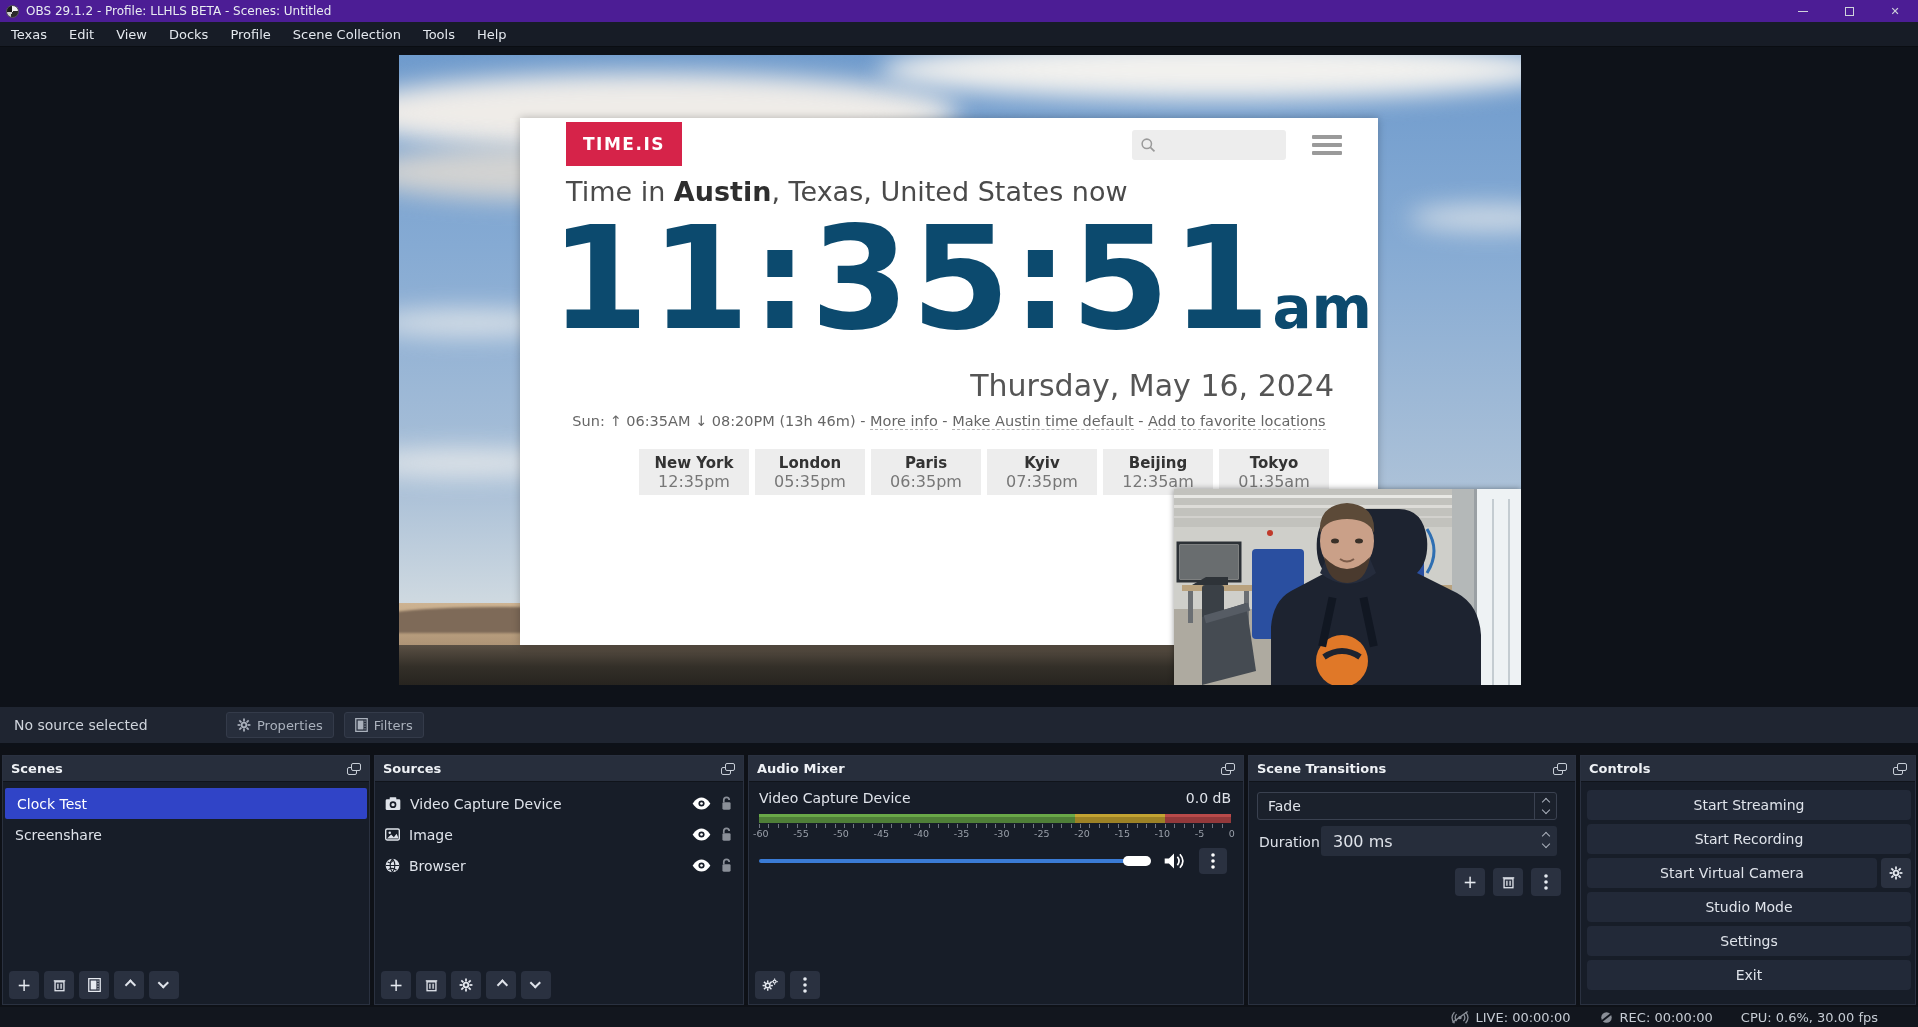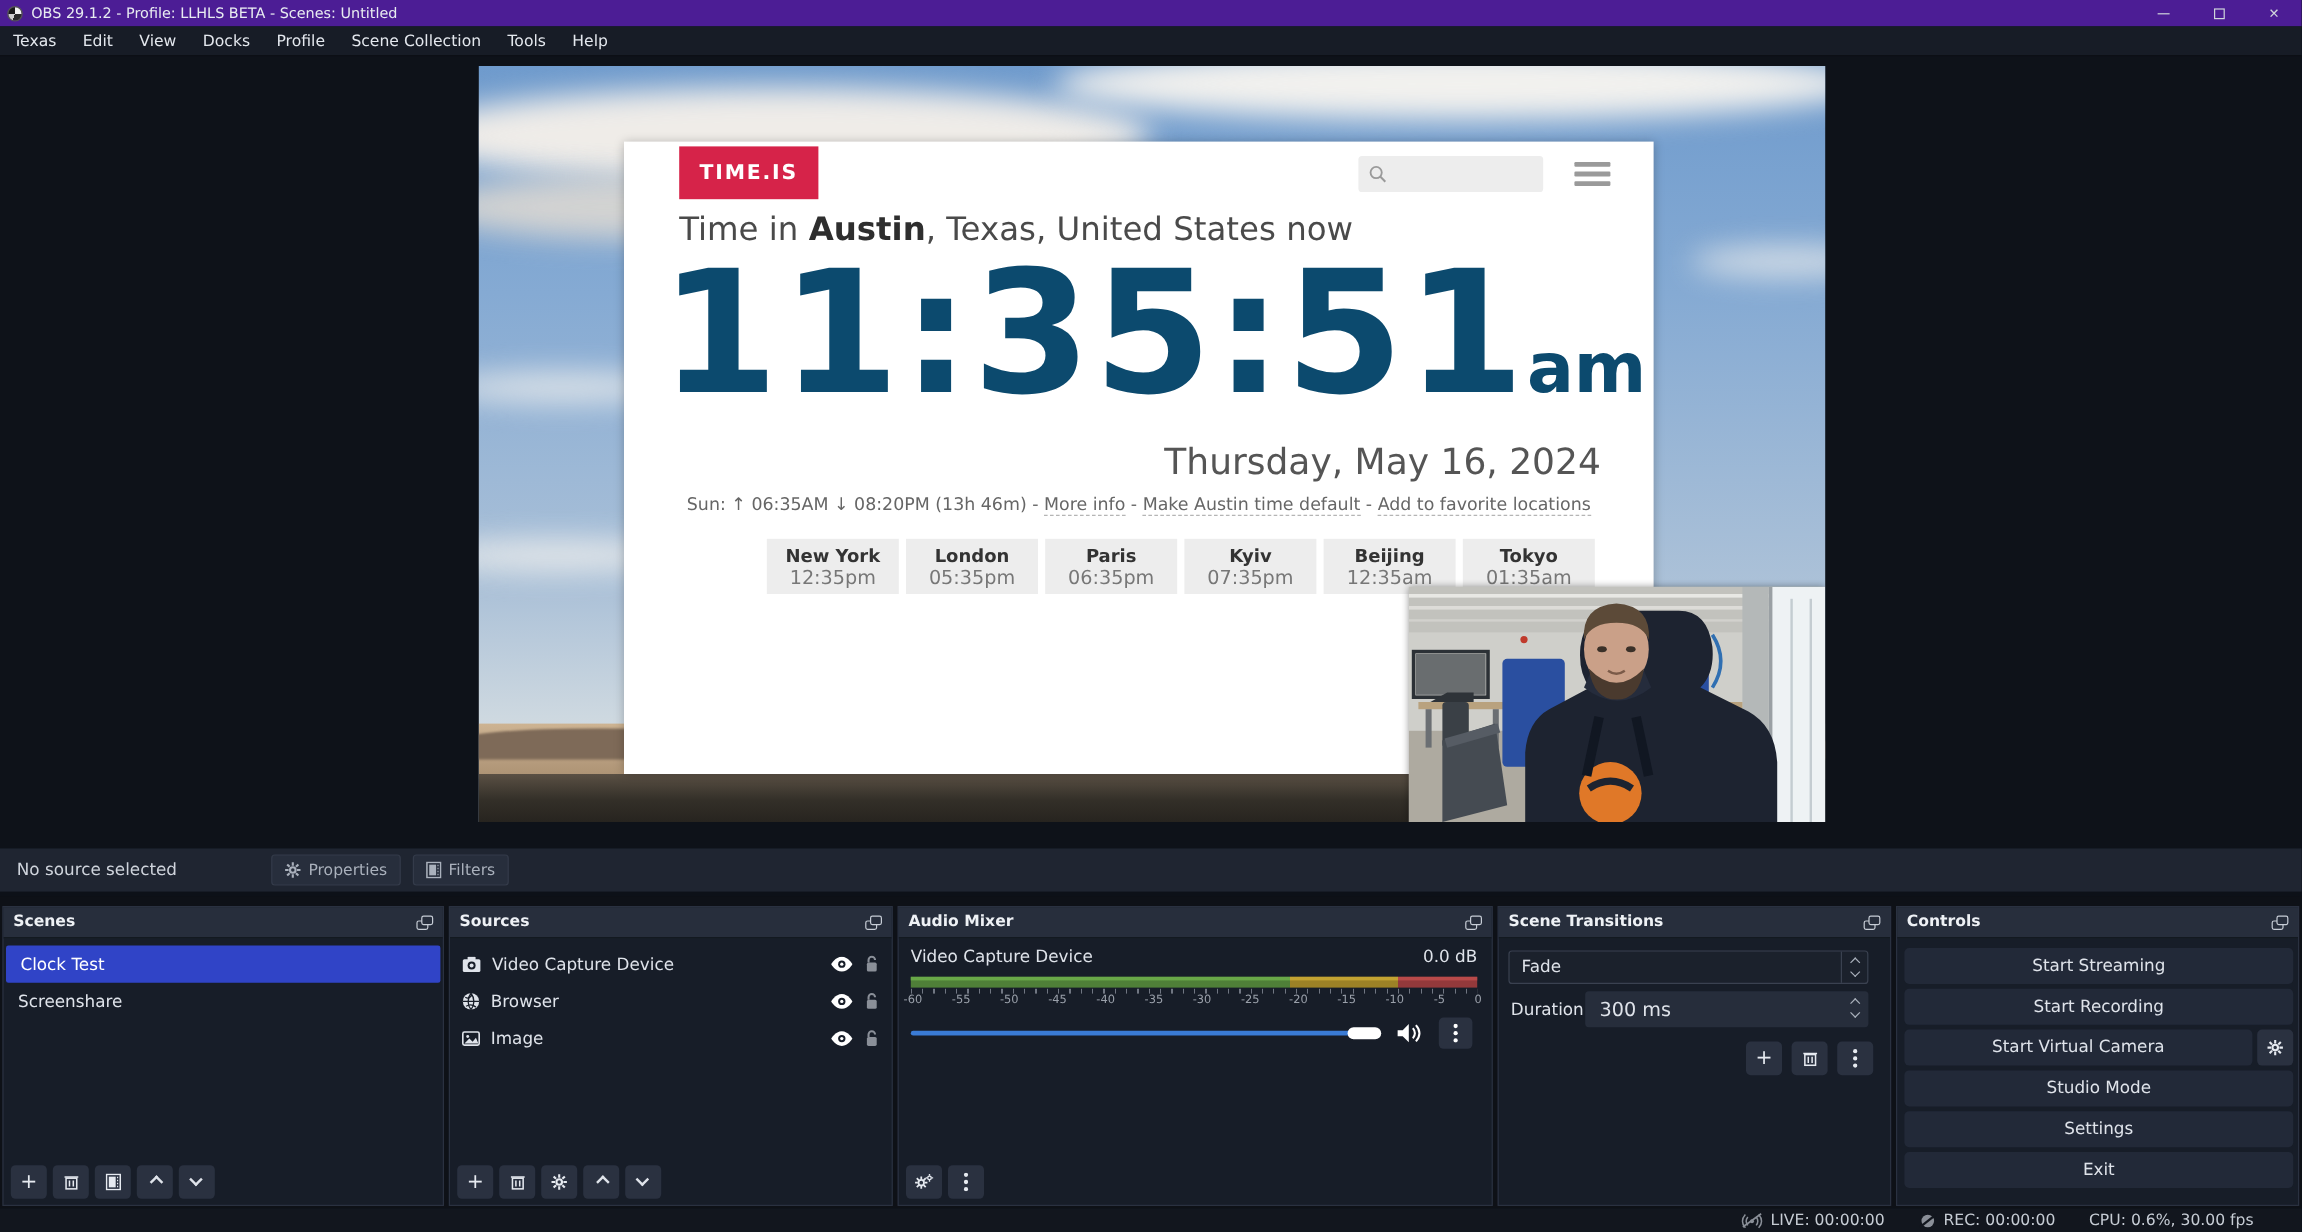--- a/index.html
+++ b/index.html
@@ -342,43 +342,43 @@
         <path d="M14 0 C6 0 1 9 1 9 s5 9 13 9 13-9 13-9-5-9-13-9z" fill="#fff"></path>
         <circle cx="14" cy="9" r="4.5" fill="#171d28"></circle>
           <circle cx="14" cy="9" r="2" fill="#fff"></circle>
       </svg>
       <svg width="13" height="15" viewBox="0 0 18 22">
         <path d="M5 9 V6 a4 4 0 0 1 8 0" fill="none" stroke="#8a8f98" stroke-width="2.5"></path>
         <rect x="3" y="9" width="12" height="11" rx="2" fill="#8a8f98"></rect>
       </svg>
     </div>
     <div class="src-row">
+      <svg width="15" height="13" viewBox="0 0 22 18">
+        <rect x="1" y="1" width="20" height="16" rx="2" fill="none" stroke="#dfe3ea" stroke-width="2"></rect>
+        <circle cx="7" cy="6.5" r="1.8" fill="#dfe3ea"></circle>
+        <path d="M3 15 l6 -6 4 4 4 -5 3 7 z" fill="#dfe3ea"></path>
+      </svg>
+      <span class="grow">Image</span>
+      <svg width="19" height="13" viewBox="0 0 28 18">
+        <path d="M14 0 C6 0 1 9 1 9 s5 9 13 9 13-9 13-9-5-9-13-9z" fill="#fff"></path>
+        <circle cx="14" cy="9" r="4.5" fill="#171d28"></circle>
+          <circle cx="14" cy="9" r="2" fill="#fff"></circle>
+      </svg>
+      <svg width="13" height="15" viewBox="0 0 18 22">
+        <path d="M5 9 V6 a4 4 0 0 1 8 0" fill="none" stroke="#8a8f98" stroke-width="2.5"></path>
+        <rect x="3" y="9" width="12" height="11" rx="2" fill="#8a8f98"></rect>
+      </svg>
+    </div>
+    <div class="src-row">
       <svg width="15" height="15" viewBox="0 0 22 22">
         <circle cx="11" cy="11" r="10" fill="#dfe3ea"></circle>
         <path d="M11 1 a16 16 0 0 0 0 20 M11 1 a16 16 0 0 1 0 20 M1 11 h20" stroke="#171d28" stroke-width="1.6" fill="none"></path>
         <path d="M4 6 q5 3 8 -3 M5 17 q6 -4 12 1" stroke="#171d28" stroke-width="1.6" fill="none"></path>
       </svg>
       <span class="grow">Browser</span>
-      <svg width="19" height="13" viewBox="0 0 28 18">
-        <path d="M14 0 C6 0 1 9 1 9 s5 9 13 9 13-9 13-9-5-9-13-9z" fill="#fff"></path>
-        <circle cx="14" cy="9" r="4.5" fill="#171d28"></circle>
-          <circle cx="14" cy="9" r="2" fill="#fff"></circle>
-      </svg>
-      <svg width="13" height="15" viewBox="0 0 18 22">
-        <path d="M5 9 V6 a4 4 0 0 1 8 0" fill="none" stroke="#8a8f98" stroke-width="2.5"></path>
-        <rect x="3" y="9" width="12" height="11" rx="2" fill="#8a8f98"></rect>
-      </svg>
-    </div>
-    <div class="src-row">
-      <svg width="15" height="13" viewBox="0 0 22 18">
-        <rect x="1" y="1" width="20" height="16" rx="2" fill="none" stroke="#dfe3ea" stroke-width="2"></rect>
-        <circle cx="7" cy="6.5" r="1.8" fill="#dfe3ea"></circle>
-        <path d="M3 15 l6 -6 4 4 4 -5 3 7 z" fill="#dfe3ea"></path>
-      </svg>
-      <span class="grow">Image</span>
       <svg width="19" height="13" viewBox="0 0 28 18">
         <path d="M14 0 C6 0 1 9 1 9 s5 9 13 9 13-9 13-9-5-9-13-9z" fill="#fff"></path>
         <circle cx="14" cy="9" r="4.5" fill="#171d28"></circle>
           <circle cx="14" cy="9" r="2" fill="#fff"></circle>
       </svg>
       <svg width="13" height="15" viewBox="0 0 18 22">
         <path d="M5 9 V6 a4 4 0 0 1 8 0" fill="none" stroke="#8a8f98" stroke-width="2.5"></path>
         <rect x="3" y="9" width="12" height="11" rx="2" fill="#8a8f98"></rect>
       </svg>
     </div>

